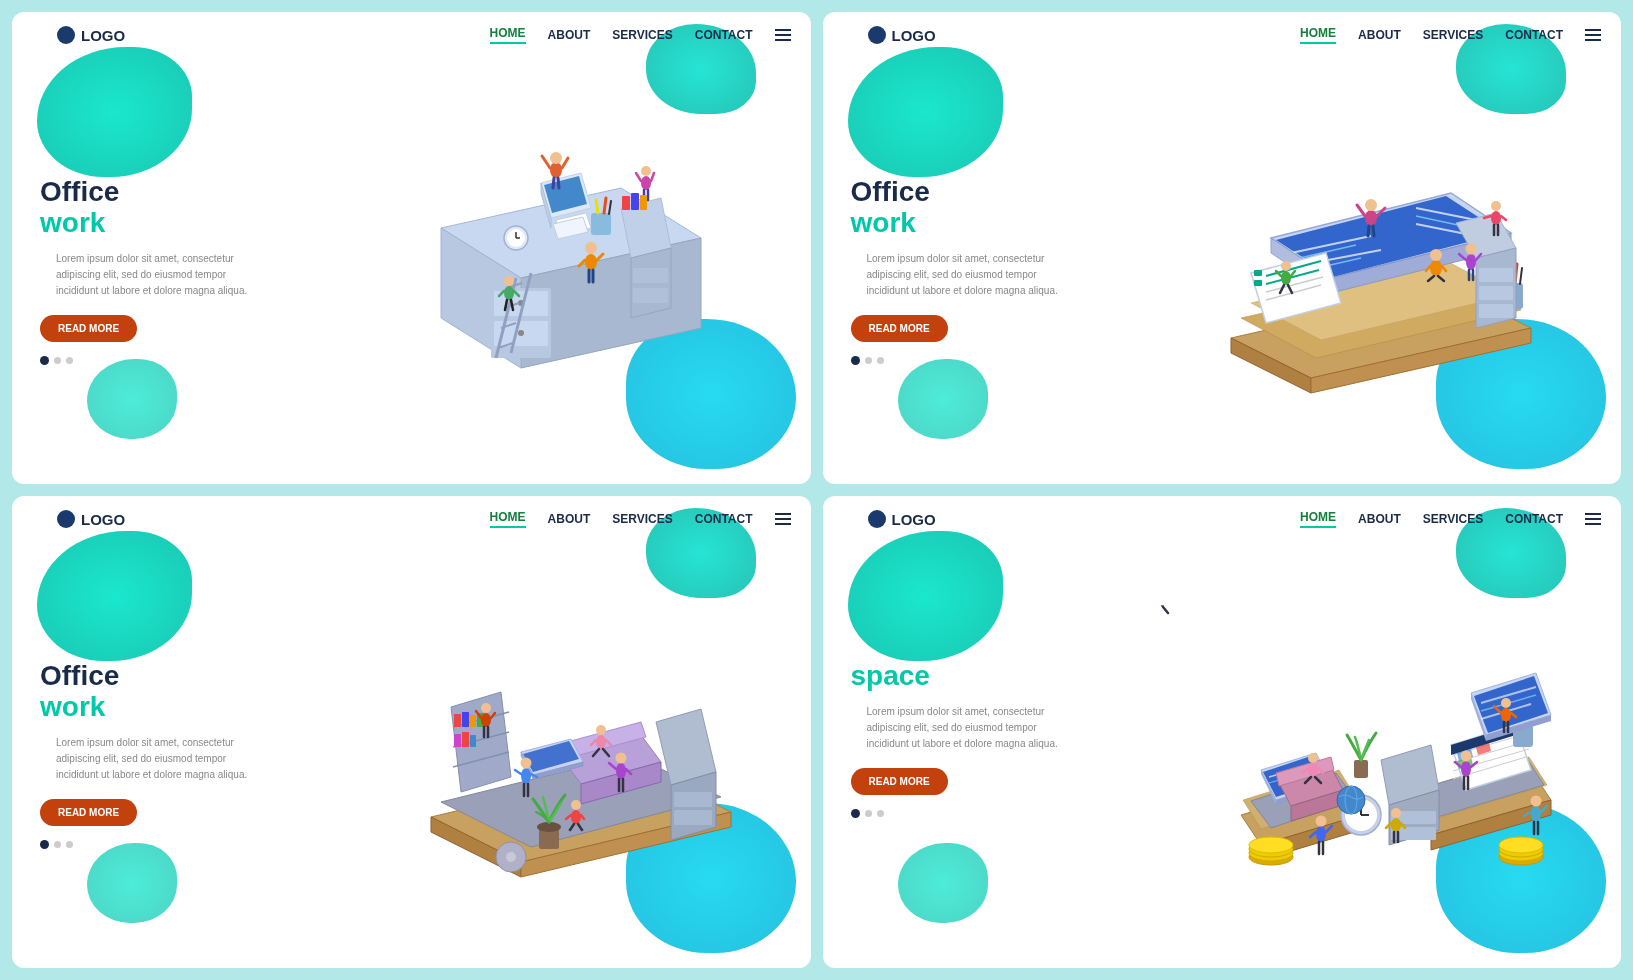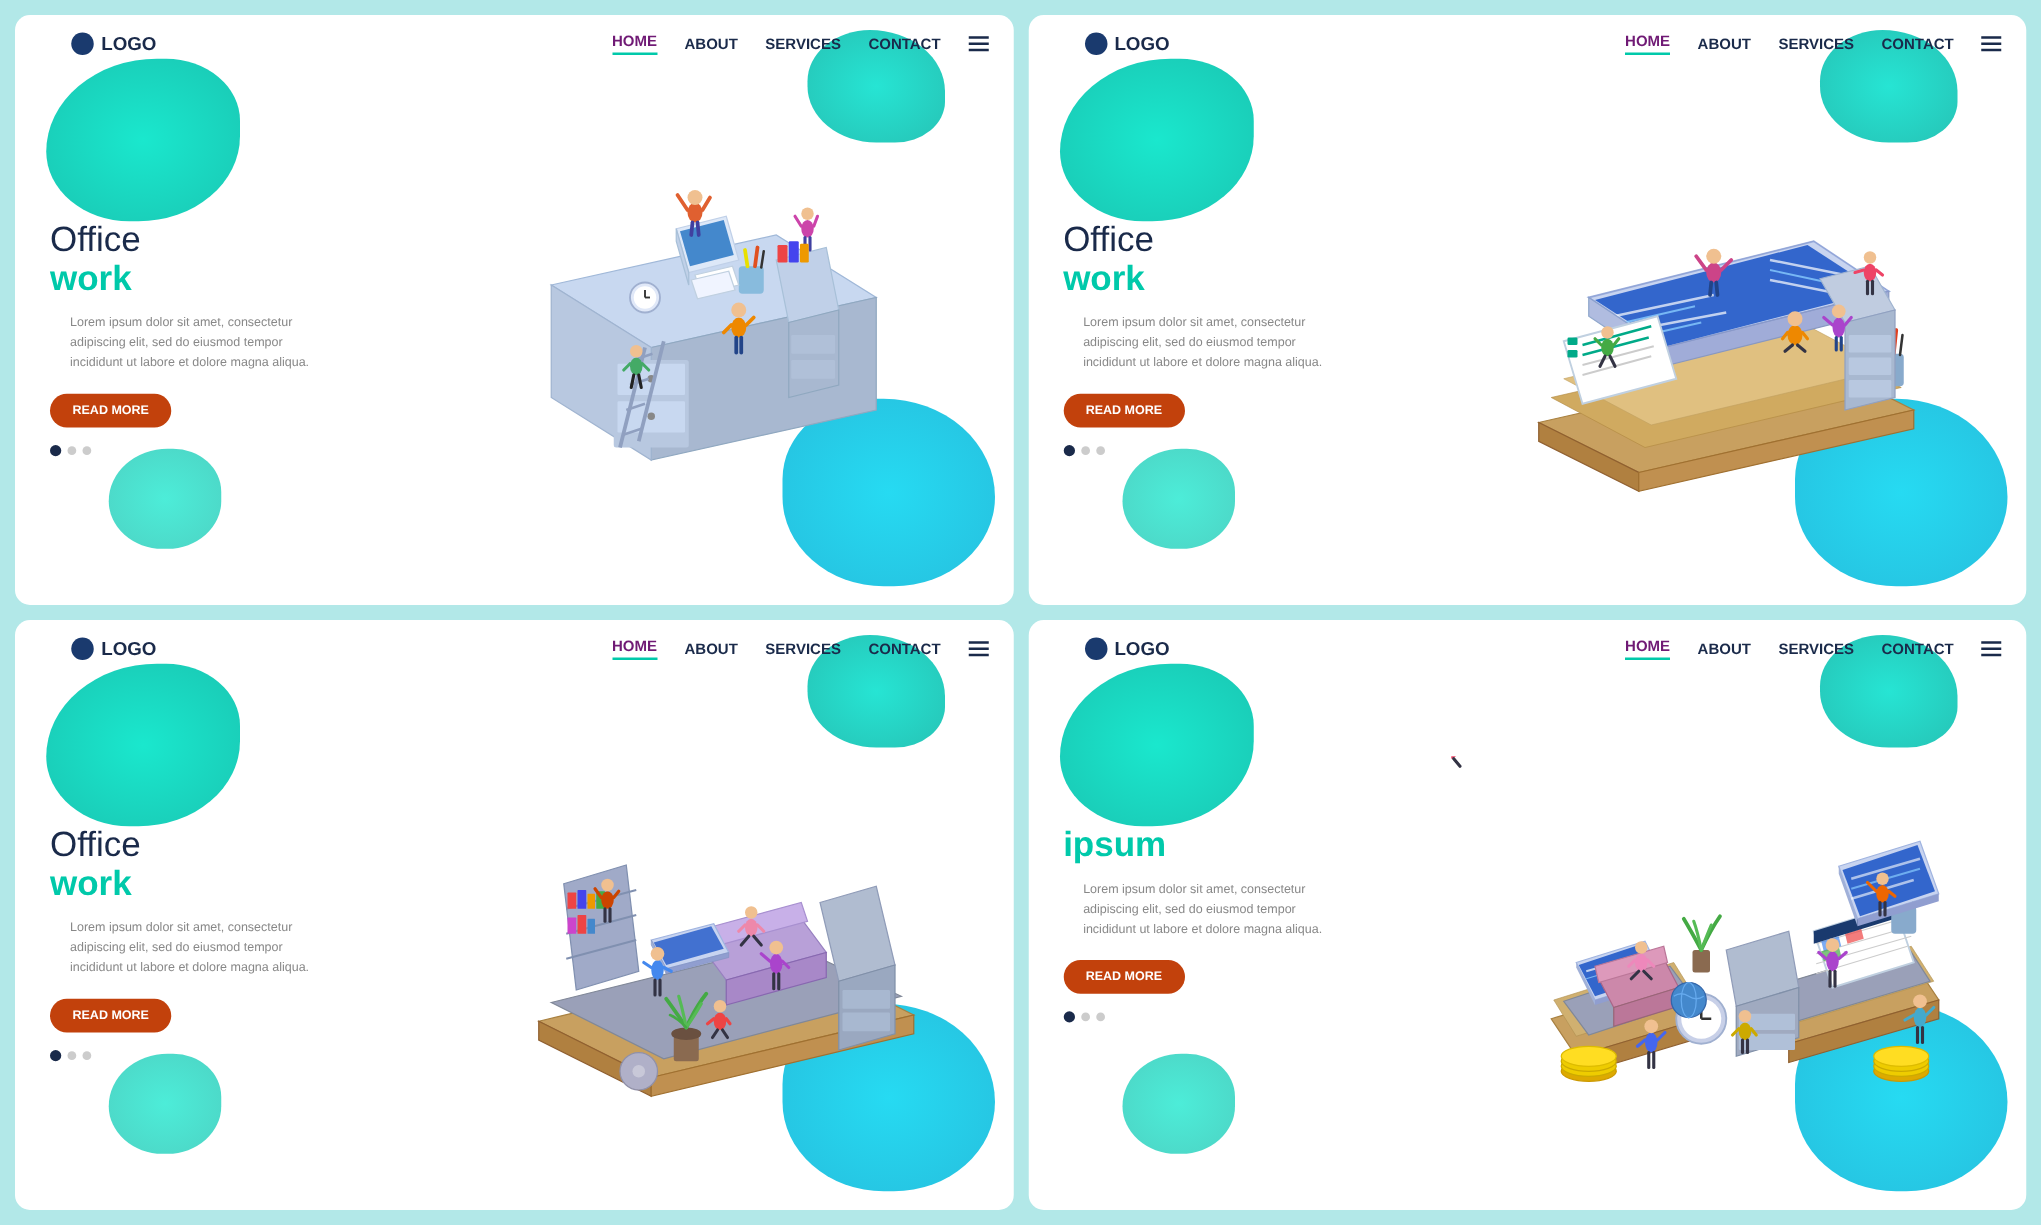--- a/index.html
+++ b/index.html
@@ -52,21 +52,21 @@
     .nav-links {
       display: flex;
       align-items: center;
       gap: 22px;
       margin-left: auto;
       font-size: 12px;
       font-weight: 600;
       color: #1a2a4a;
     }
     .nav-links span.active {
-      color: #701a75;
+      color: #15803d;
       border-bottom: 2px solid #00c9aa;
       padding-bottom: 2px;
     }
     .nav-links span {
       cursor: pointer;
     }
     .hamburger {
       display: flex;
       flex-direction: column;
       gap: 3px;
@@ -81,21 +81,21 @@
     
     .content-left {
       position: absolute;
       left: 28px;
       top: 165px;
       width: 220px;
       z-index: 5;
     }
     .title-line1 {
       font-size: 28px;
-      font-weight: 400;
+      font-weight: 700;
       color: #1a2a4a;
       line-height: 1.1;
     }
     .title-line2 {
       font-size: 28px;
       font-weight: 800;
       color: #00c9aa;
       line-height: 1.1;
       margin-bottom: 12px;
     }
@@ -585,21 +585,21 @@
       <span>CONTACT</span>
       <div class="hamburger">
         <div></div>
           <div></div>
           <div></div>
       </div>
     </div>
   </div>
 
   <div class="content-left">
-    <div class="title-coworking2">ipsum</div>
+    <div class="title-coworking2">space</div>
     <div class="desc-text">Lorem ipsum dolor sit amet, consectetur adipiscing elit, sed do eiusmod tempor incididunt ut labore et dolore magna aliqua.</div>
     <div class="read-more-btn">READ MORE</div>
     <div class="dots">
       <div class="dot active"></div>
       <div class="dot"></div>
       <div class="dot"></div>
     </div>
   </div>
 
   <div class="illustration">

